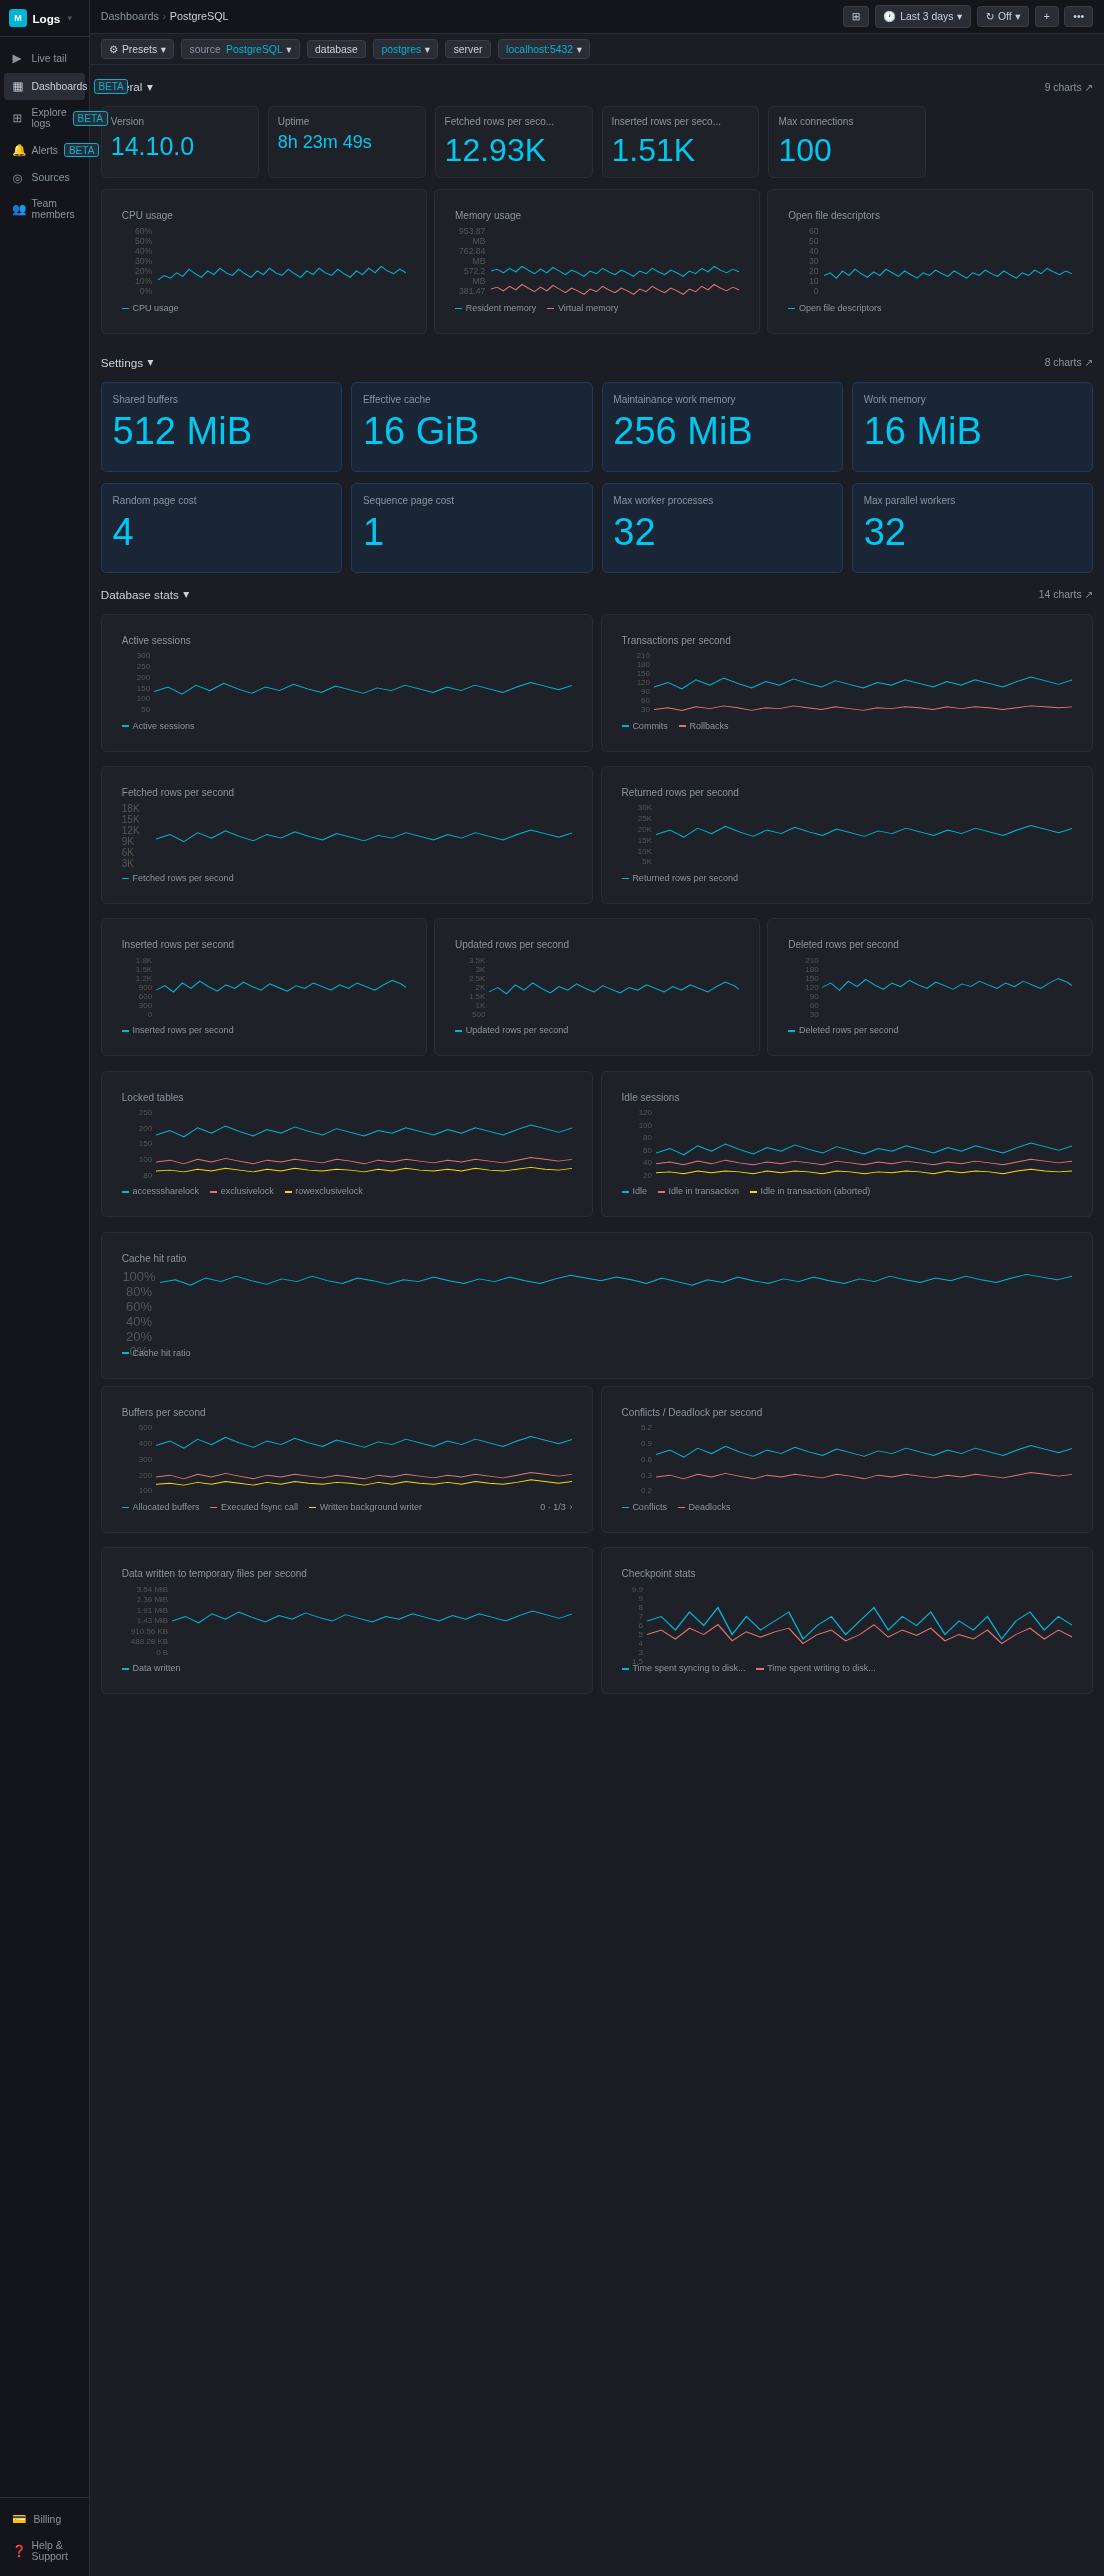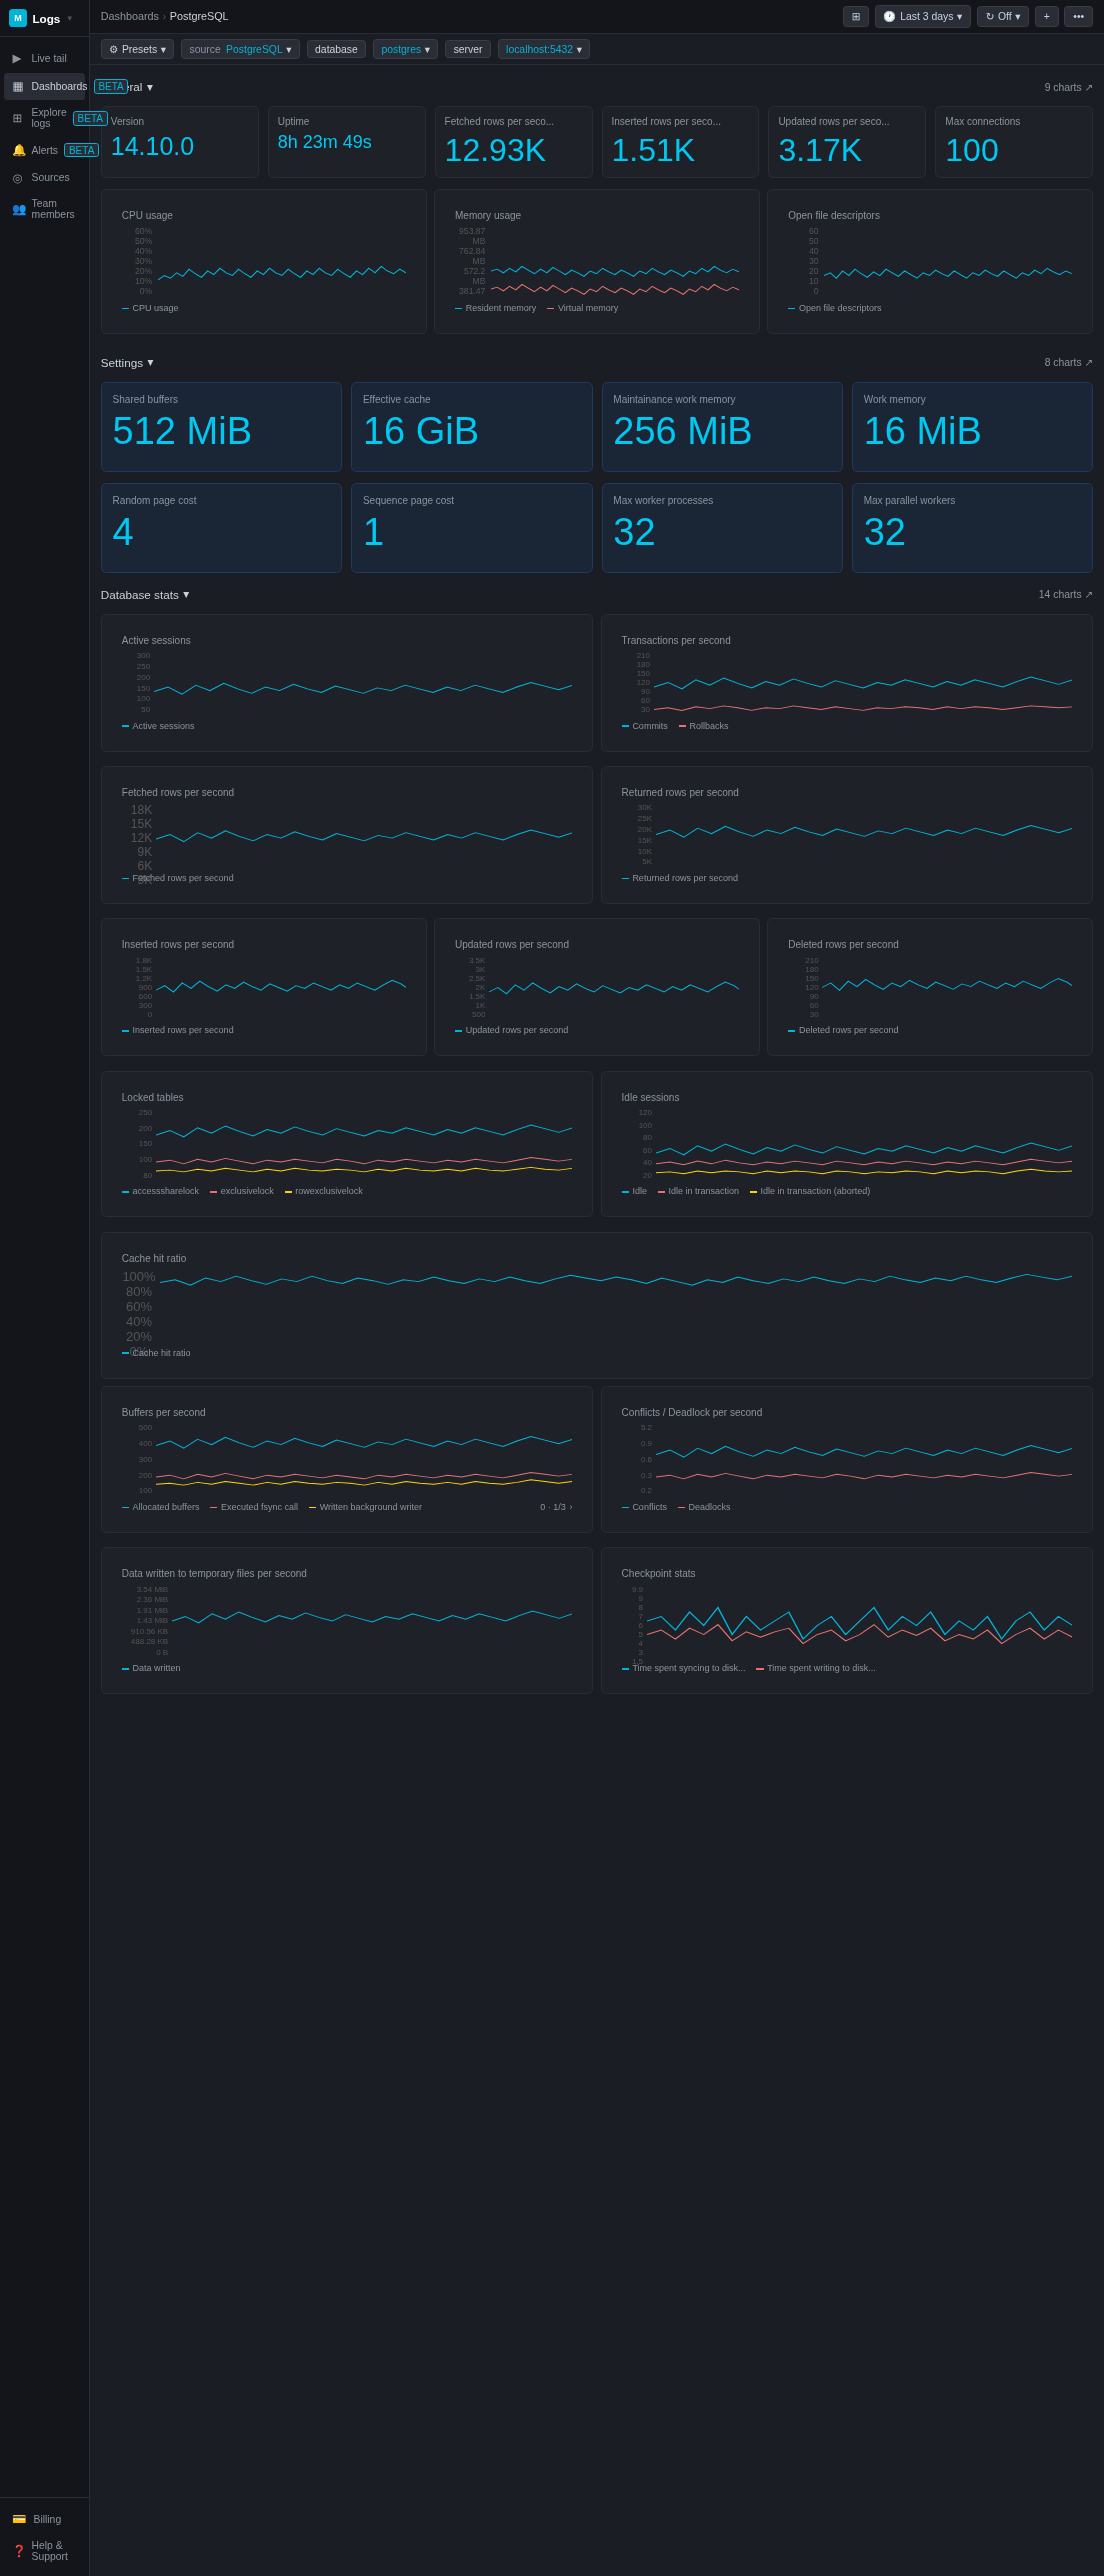--- a/index.html
+++ b/index.html
@@ -351,24 +351,20 @@
       </div>
       <div class="stat-card">
         <div class="stat-card-label">Fetched rows per seco...</div>
         <div class="stat-card-value xlarge">12.93K</div>
       </div>
       <div class="stat-card">
         <div class="stat-card-label">Inserted rows per seco...</div>
         <div class="stat-card-value xlarge">1.51K</div>
       </div>
       <div class="stat-card">
-        <div class="stat-card-label">Updated rows per seco...</div>
-        <div class="stat-card-value xlarge">3.17K</div>
-      </div>
-      <div class="stat-card">
         <div class="stat-card-label">Max connections</div>
         <div class="stat-card-value xlarge">100</div>
       </div>
     </div>
 
     <div style="display:grid;grid-template-columns:1fr 1fr 1fr;gap:7.2px;margin-bottom:10.8px;">
 
       <div class="chart-card">
         <div class="chart-card-title">CPU usage</div>
         <div class="chart-area">
@@ -544,21 +540,21 @@
           <span><span class="legend-dot" style="background:#00b4d8;"></span><span>Commits</span></span>
           <span><span class="legend-dot" style="background:#e57373;"></span><span>Rollbacks</span></span>
         </div>
       </div>
     </div>
 
     <div class="charts-2col">
       <div class="chart-card">
         <div class="chart-card-title">Fetched rows per second</div>
         <div style="display:flex;">
-          <div style="width:34px;display:flex;flex-direction:column;justify-content:space-between;color:#555;font-size:12px;text-align:right;padding-right:3.6px;height:63px;">
+          <div style="width:34px;display:flex;flex-direction:column;justify-content:space-between;color:#555;font-size:10px;padding-right:3.6px;height:63px;">
             <span>18K</span>
               <span>15K</span>
               <span>12K</span>
               <span>9K</span>
               <span>6K</span>
               <span>3K</span>
           </div>
           <div style="flex:1;">
             <svg width="100%" height="63" viewBox="0 0 300 70" preserveAspectRatio="none">
               <polyline points="0,40 10,35 20,43 30,33 40,39 50,31 60,37 70,42 80,35 90,39 100,32 110,37 120,41 130,34 140,38 150,42 160,36 170,39 180,33 190,37 200,41 210,35 220,39 230,33 240,37 250,41 260,35 270,30 280,34 290,38 300,33" fill="none" stroke="#00b4d8" stroke-width="1"></polyline>

